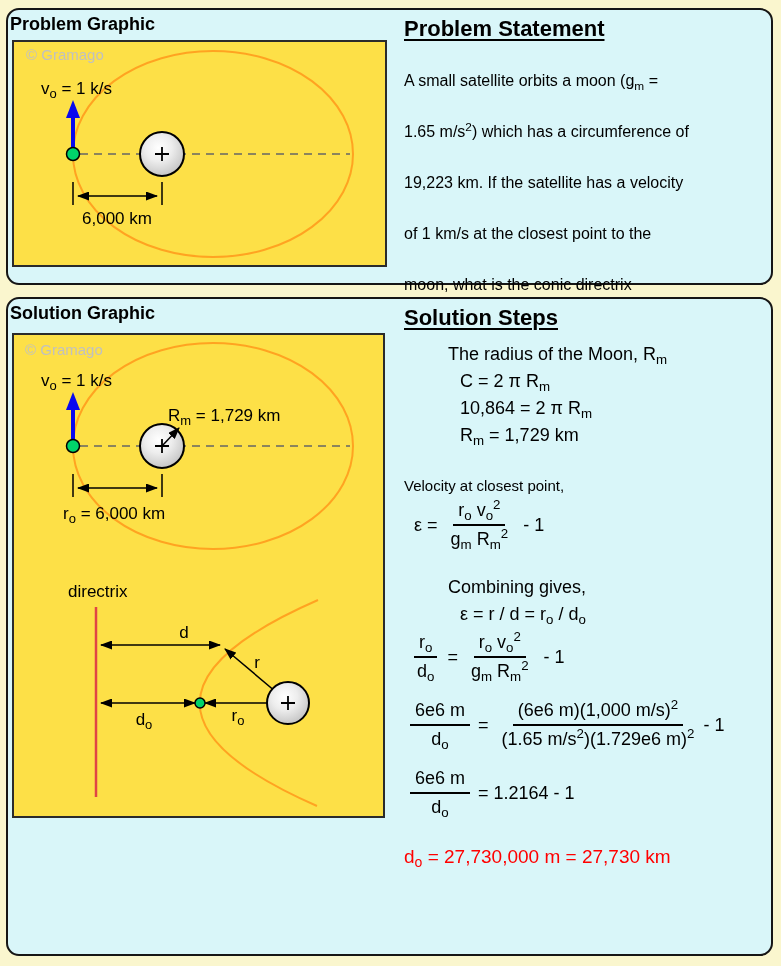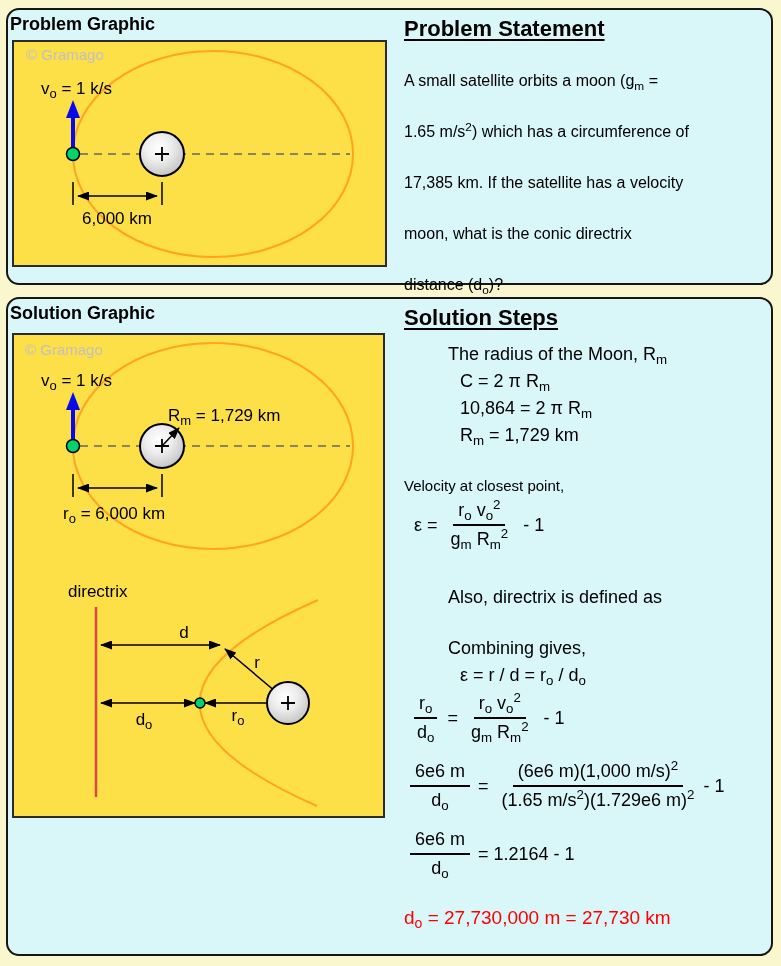--- a/index.html
+++ b/index.html
@@ -74,21 +74,22 @@
       <circle cx="59" cy="112" r="6.5" stroke="#000" stroke-width="1.5" fill="#00D46A"></circle>
       <text x="27" y="52"><tspan>v</tspan><tspan class="ssub" dy="4">o</tspan><tspan dy="-4"> = 1 k/s</tspan></text>
     </svg>
   </div>
 
   <div class="col">
     <h2 class="sec-title">Problem Statement</h2>
     <div class="statement">
       <div class="sline">A small satellite orbits a moon (g<sub>m</sub> =</div>
       <div class="sline">1.65 m/s<sup>2</sup>) which has a circumference of</div>
-      <div class="sline">17,385 km. If the satellite has a velocity</div>
+      <div class="sline">19,223 km. If the satellite has a velocity</div>
+      <div class="sline">of 1 km/s at the closest point to the</div>
       <div class="sline">moon, what is the conic directrix</div>
       <div class="sline">distance (d<sub>o</sub>)?</div>
     </div>
   </div>
 </section>
 
 <section class="panel" id="panel-solution">
   <h2 class="graphic-title">Solution Graphic</h2>
 
   <div class="whitebox" style="left:4px;top:34px;width:369px;height:481px;">
@@ -161,21 +162,20 @@
 
     <div class="formula" style="margin-top:6px;padding-left:10px;">
       <span class="lhs">ε =</span>
       <span class="frac">
         <span class="num">r<sub>o</sub> v<sub>o</sub><sup>2</sup></span>
         <span class="den">g<sub>m</sub> R<sub>m</sub><sup>2</sup></span>
       </span>
       <span class="tail">- 1</span>
     </div>
 
-    <div class="line" style="margin-top:34px;">Also, directrix is defined as</div>
     <div class="line" style="margin-top:24px;">Combining gives,</div>
 
     <div class="line indent">ε = r / d = r<sub>o</sub> / d<sub>o</sub></div>
 
     <div class="formula" style="margin-top:4px;padding-left:8px;">
       <span class="frac">
         <span class="num">r<sub>o</sub></span>
         <span class="den">d<sub>o</sub></span>
       </span>
       <span class="eq">=</span>

